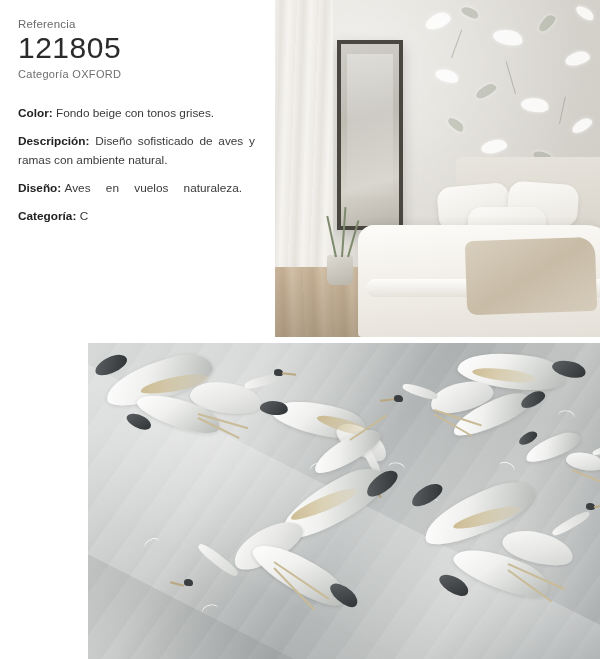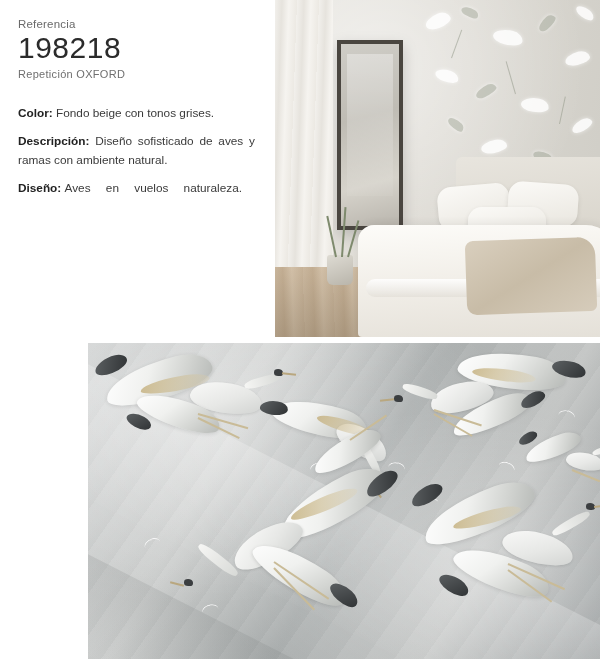--- a/index.html
+++ b/index.html
@@ -310,42 +310,46 @@
 </style>
 </head>
 <body>
 
 <div class="page">
 
   <div class="top-section">
 
     <div class="info-panel">
       <div class="ref-label">Referencia</div>
-      <div class="ref-number">198218</div>
-      <div class="collection">Repetición OXFORD</div>
+      <div class="ref-number">121805</div>
+      <div class="collection">Categoría OXFORD</div>
 
       <div class="spec-list">
 
         <div class="spec-row">
           <span class="k">Color:</span>
           <span class="v">Fondo beige con tonos grises.</span>
         </div>
 
         <div class="spec-row">
           <span class="k">Descripción:</span>
           <span class="v">Diseño sofisticado de aves y ramas con ambiente natural.</span>
         </div>
 
         <div class="spec-row justify-spread">
           <span class="k">Diseño:</span>
           <span class="v" style="display:inline; word-spacing:12px;">Aves en vuelos naturaleza.</span>
         </div>
 
 
 
+        <div class="spec-row">
+          <span class="k">Categoría:</span>
+          <span class="v">C</span>
+        </div>
 
       </div>
     </div>
 
     <div class="photo-bedroom">
       <div class="bed-wall"></div>
 
       <div class="motif" style="left:150px; top:14px; width:26px; height:14px; transform:rotate(-22deg);"></div>
       <div class="motif leaf" style="left:186px; top:8px; width:18px; height:9px; transform:rotate(30deg);"></div>
       <div class="motif" style="left:218px; top:30px; width:30px; height:15px; transform:rotate(12deg);"></div>

